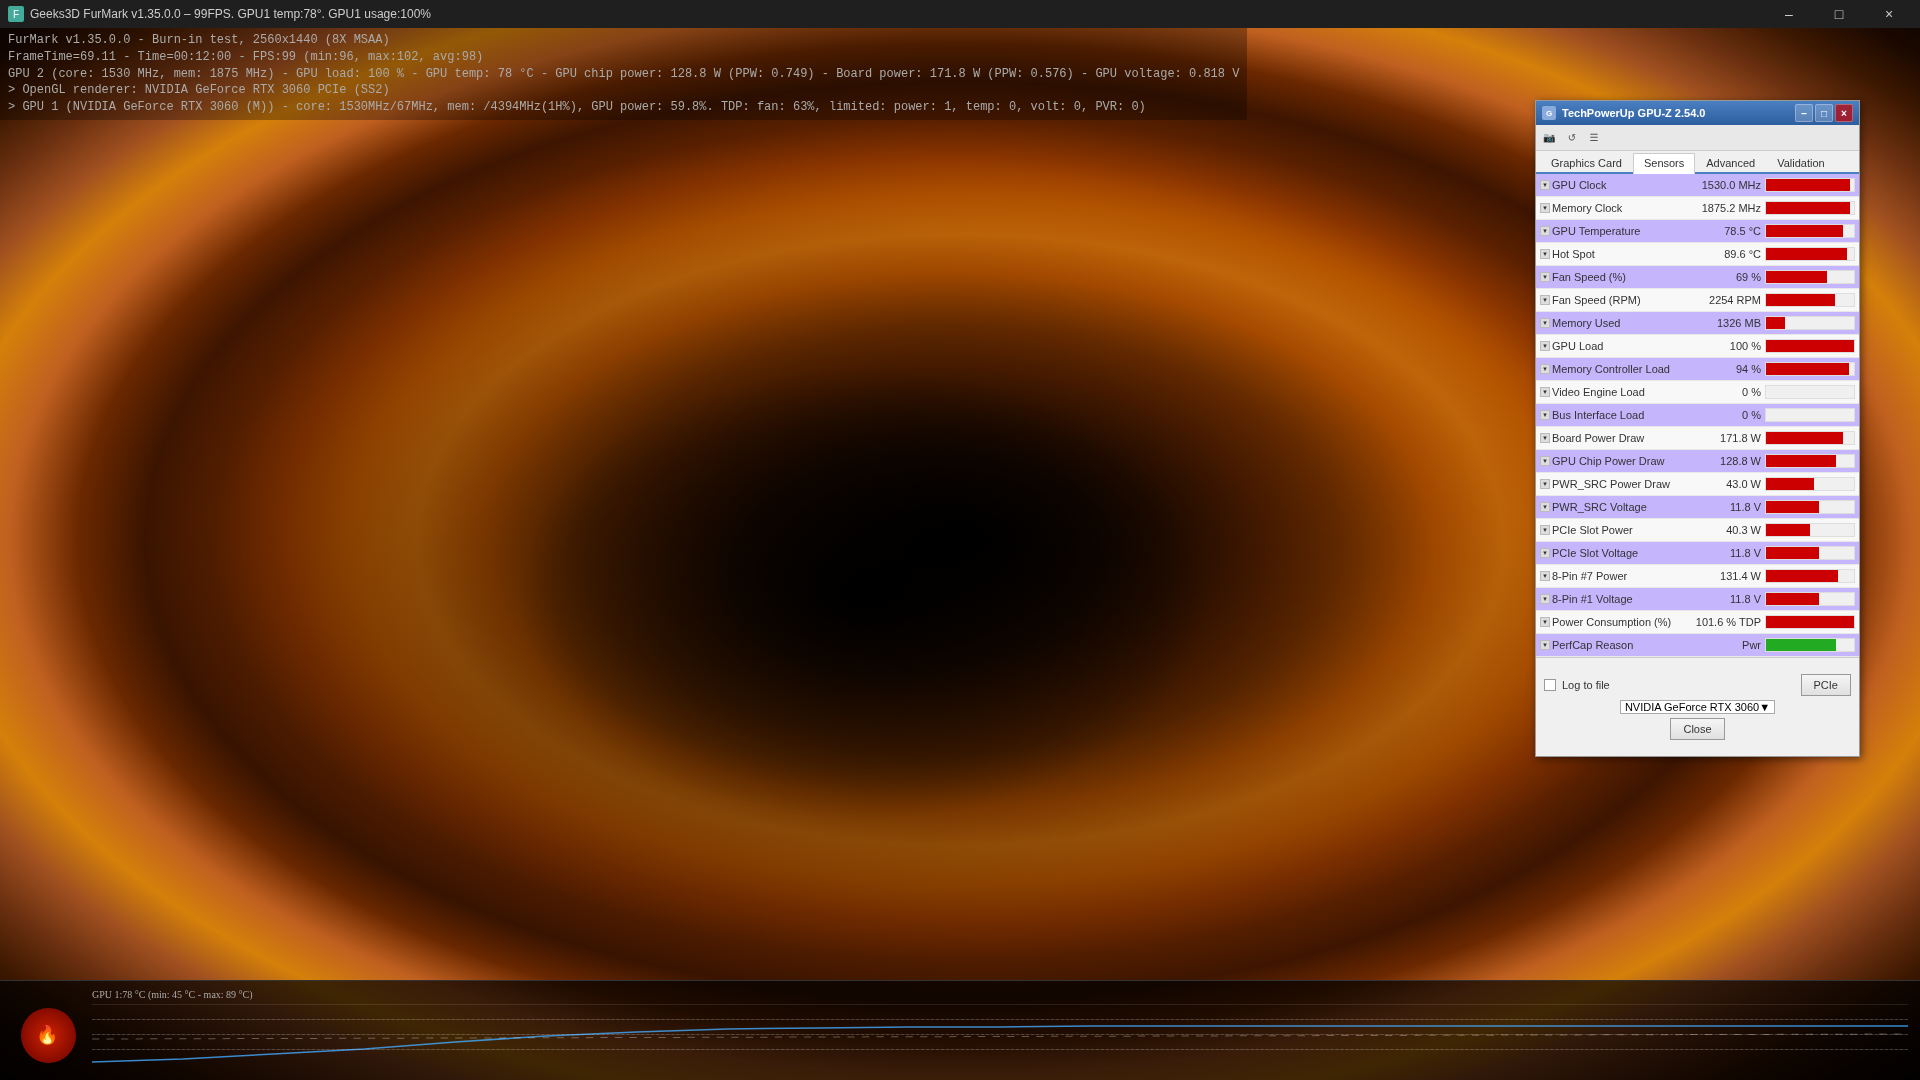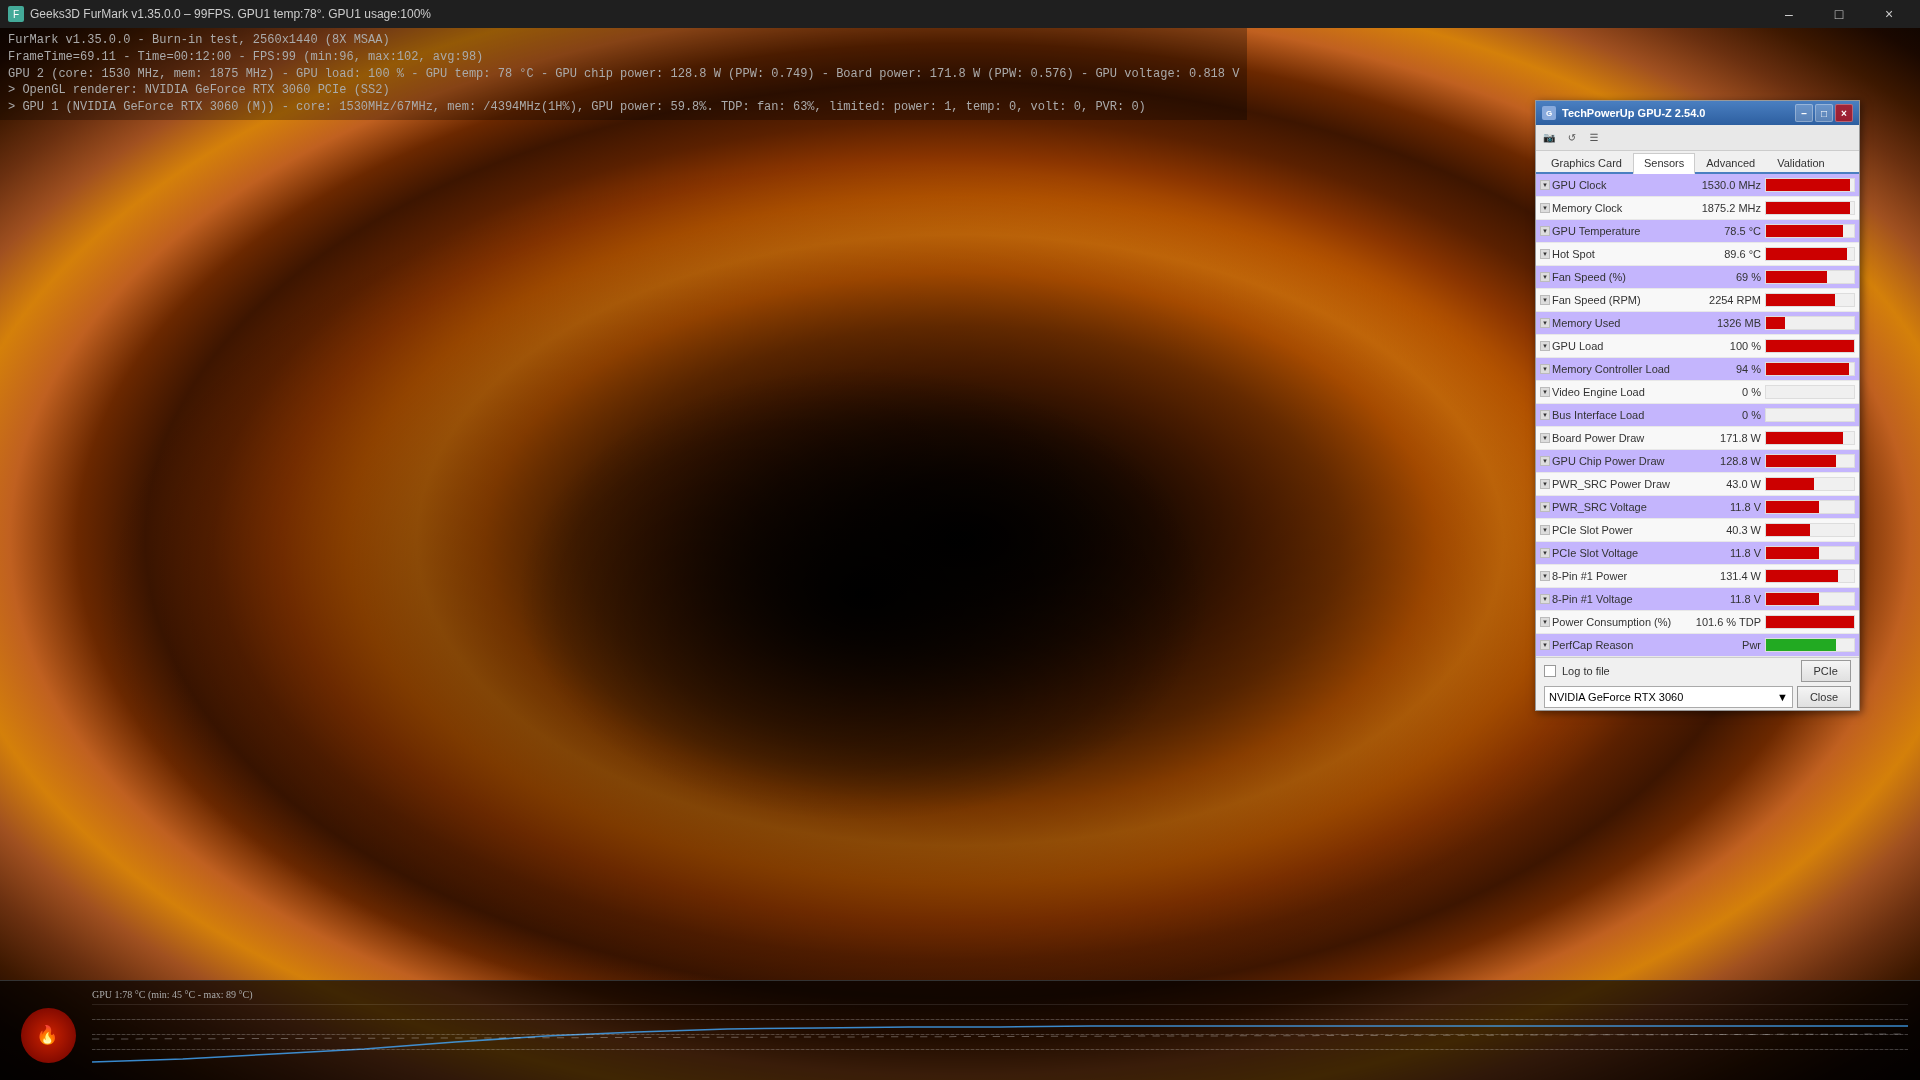--- a/index.html
+++ b/index.html
@@ -249,21 +249,21 @@
       position: absolute;
       left: 0; top: 0;
     }
     .sensor-bar.green {
       background: #22aa22;
     }
 
     
     .gpuz-bottom {
       background: #f0f0f0;
-      padding: 2px 8px;
+      padding: 16px 8px;
       border-top: 1px solid #ccc;
     }
     .gpuz-log-row {
       display: flex;
       align-items: center;
       gap: 6px;
       margin-bottom: 4px;
     }
     .gpuz-checkbox {
       width: 12px; height: 12px;
@@ -271,20 +271,21 @@
       background: white;
     }
     .gpuz-log-label {
       font-size: 11px;
       color: #333;
     }
     .gpuz-device-row {
       display: flex;
       align-items: center;
       gap: 4px;
+      flex-direction: column;
     }
     .gpuz-device-select {
       flex: 1;
       height: 22px;
       border: 1px solid #aaa;
       background: white;
       font-size: 11px;
       padding: 0 4px;
       display: flex;
       align-items: center;
@@ -511,21 +512,21 @@
           <span>PCIe Slot Voltage</span>
         </div>
         <div class="sensor-value">11.8 V</div>
         <div class="sensor-bar-container">
           <div class="sensor-bar" style="width: 60%;"></div>
         </div>
       </div>
       <div class="sensor-row">
         <div class="sensor-name">
           <div class="sensor-dropdown">▾</div>
-          <span>8-Pin #1 Power</span>
+          <span>8-Pin #7 Power</span>
         </div>
         <div class="sensor-value">131.4 W</div>
         <div class="sensor-bar-container">
           <div class="sensor-bar" style="width: 82%;"></div>
         </div>
       </div>
       <div class="sensor-row">
         <div class="sensor-name">
           <div class="sensor-dropdown">▾</div>
           <span>8-Pin #1 Voltage</span>

